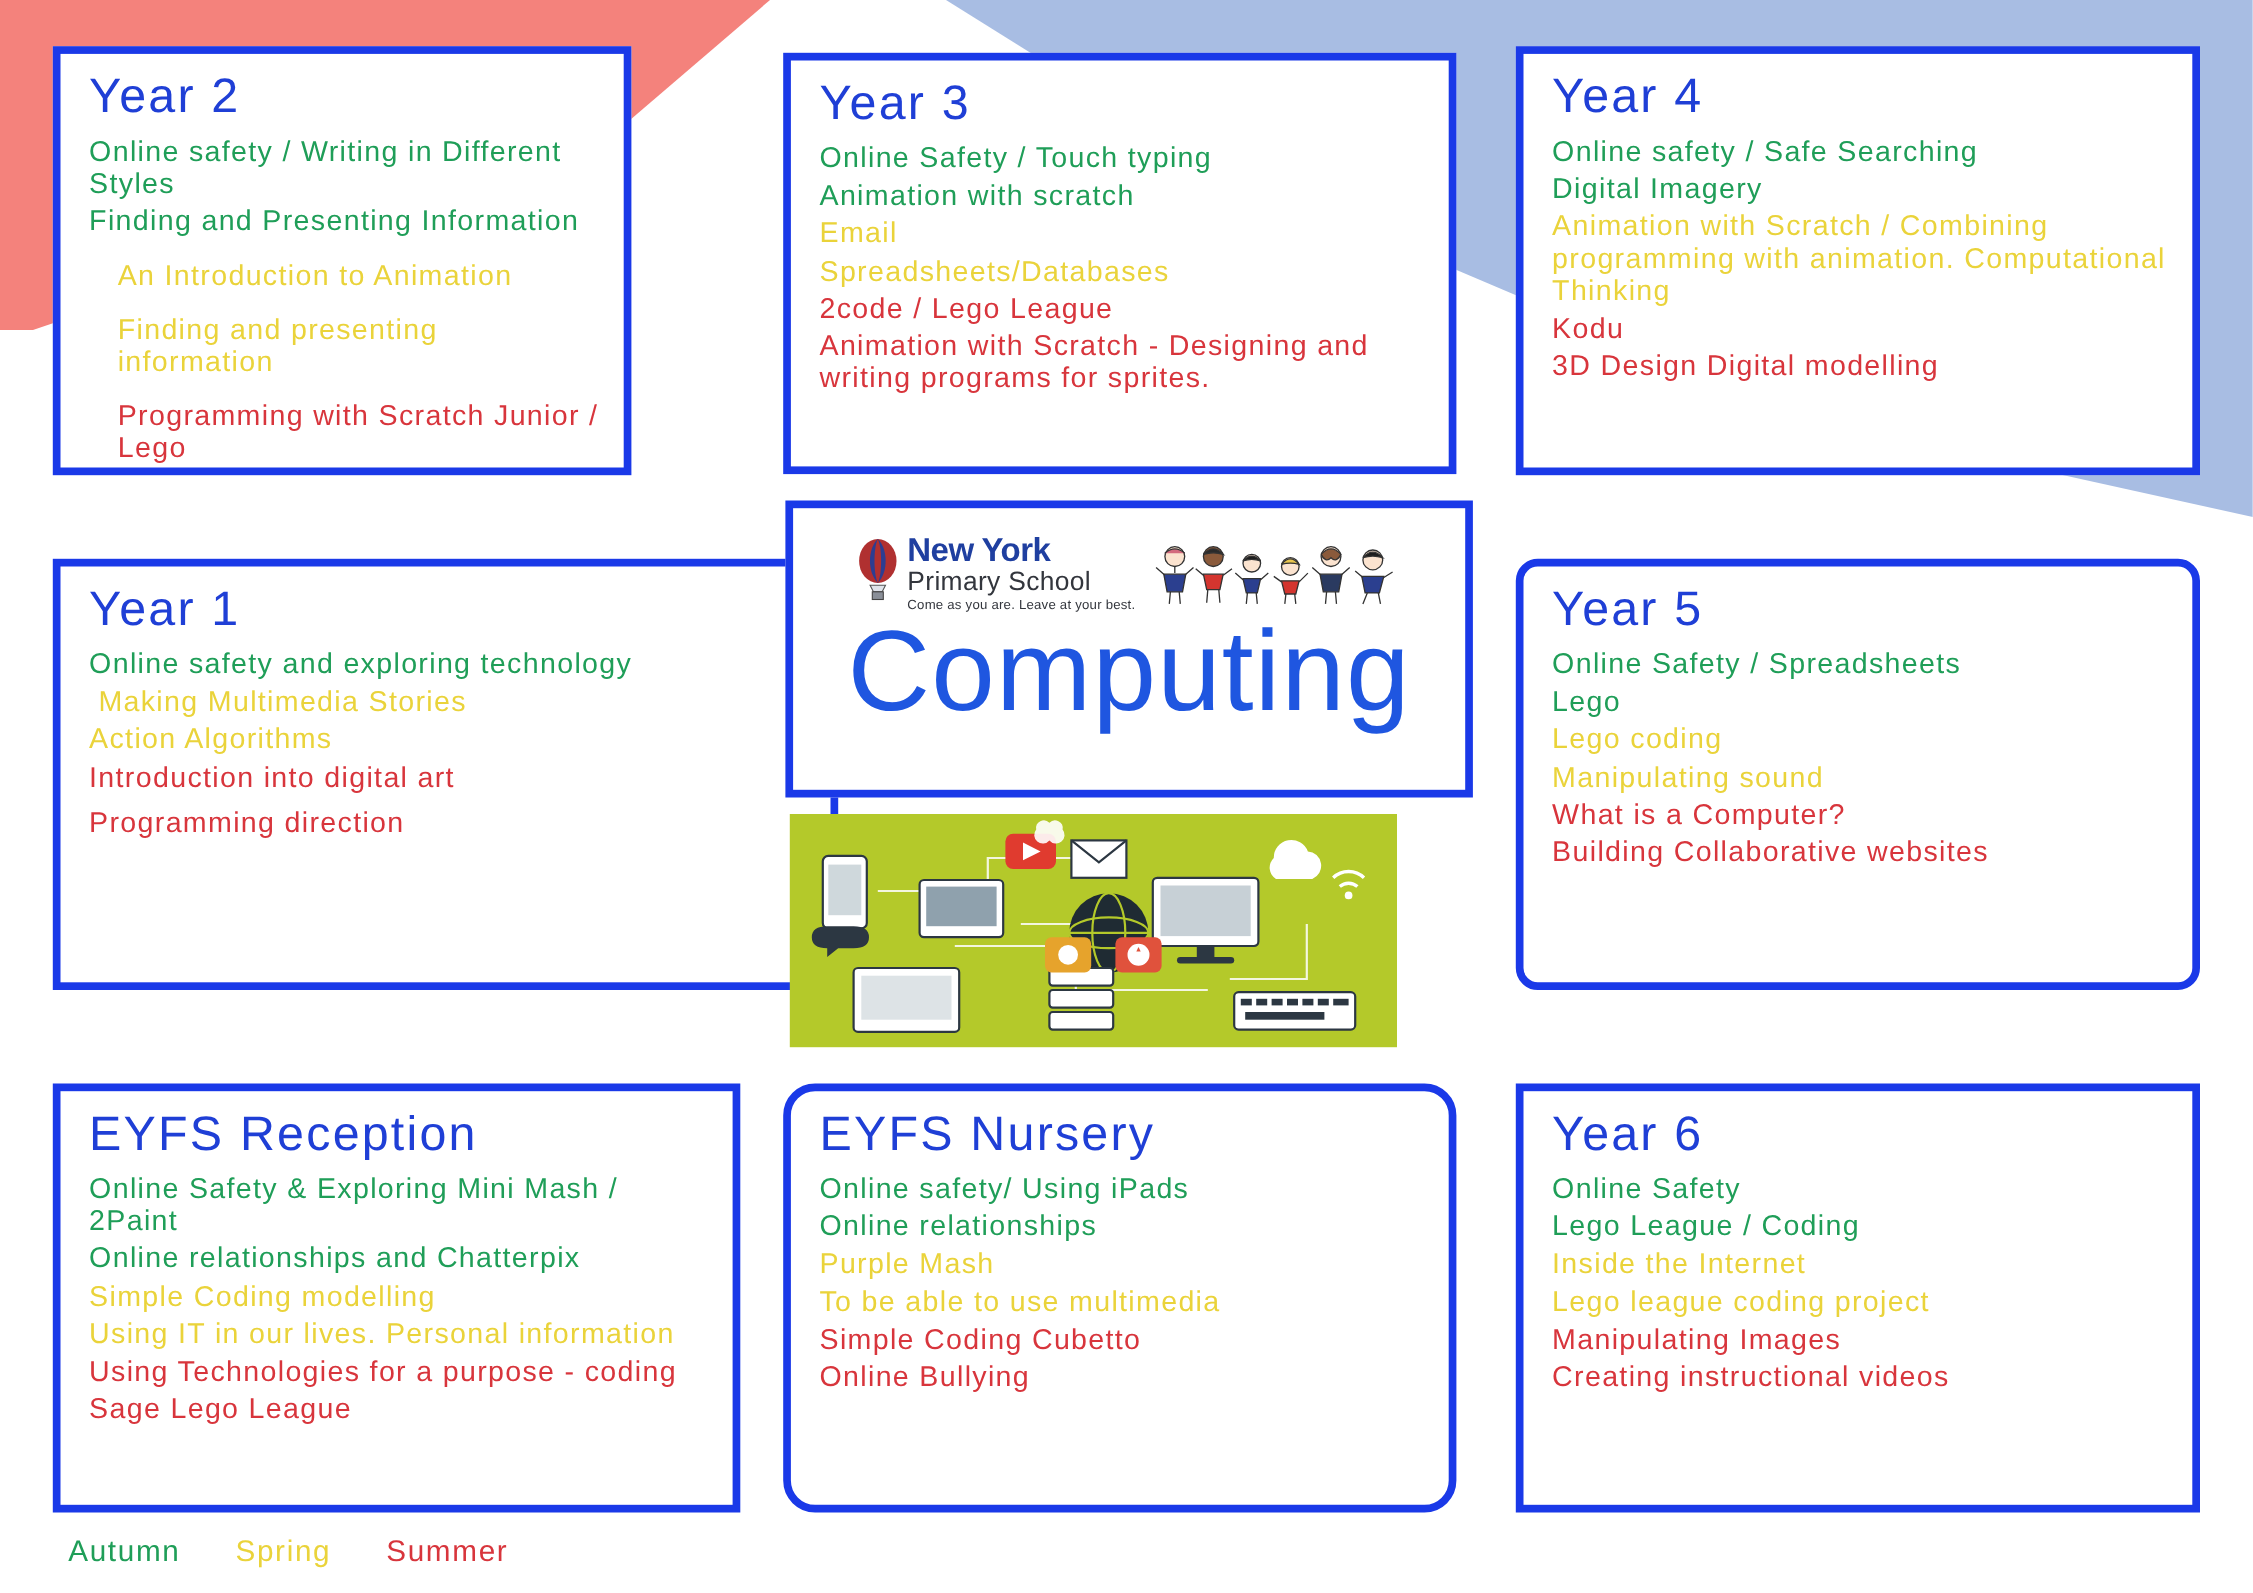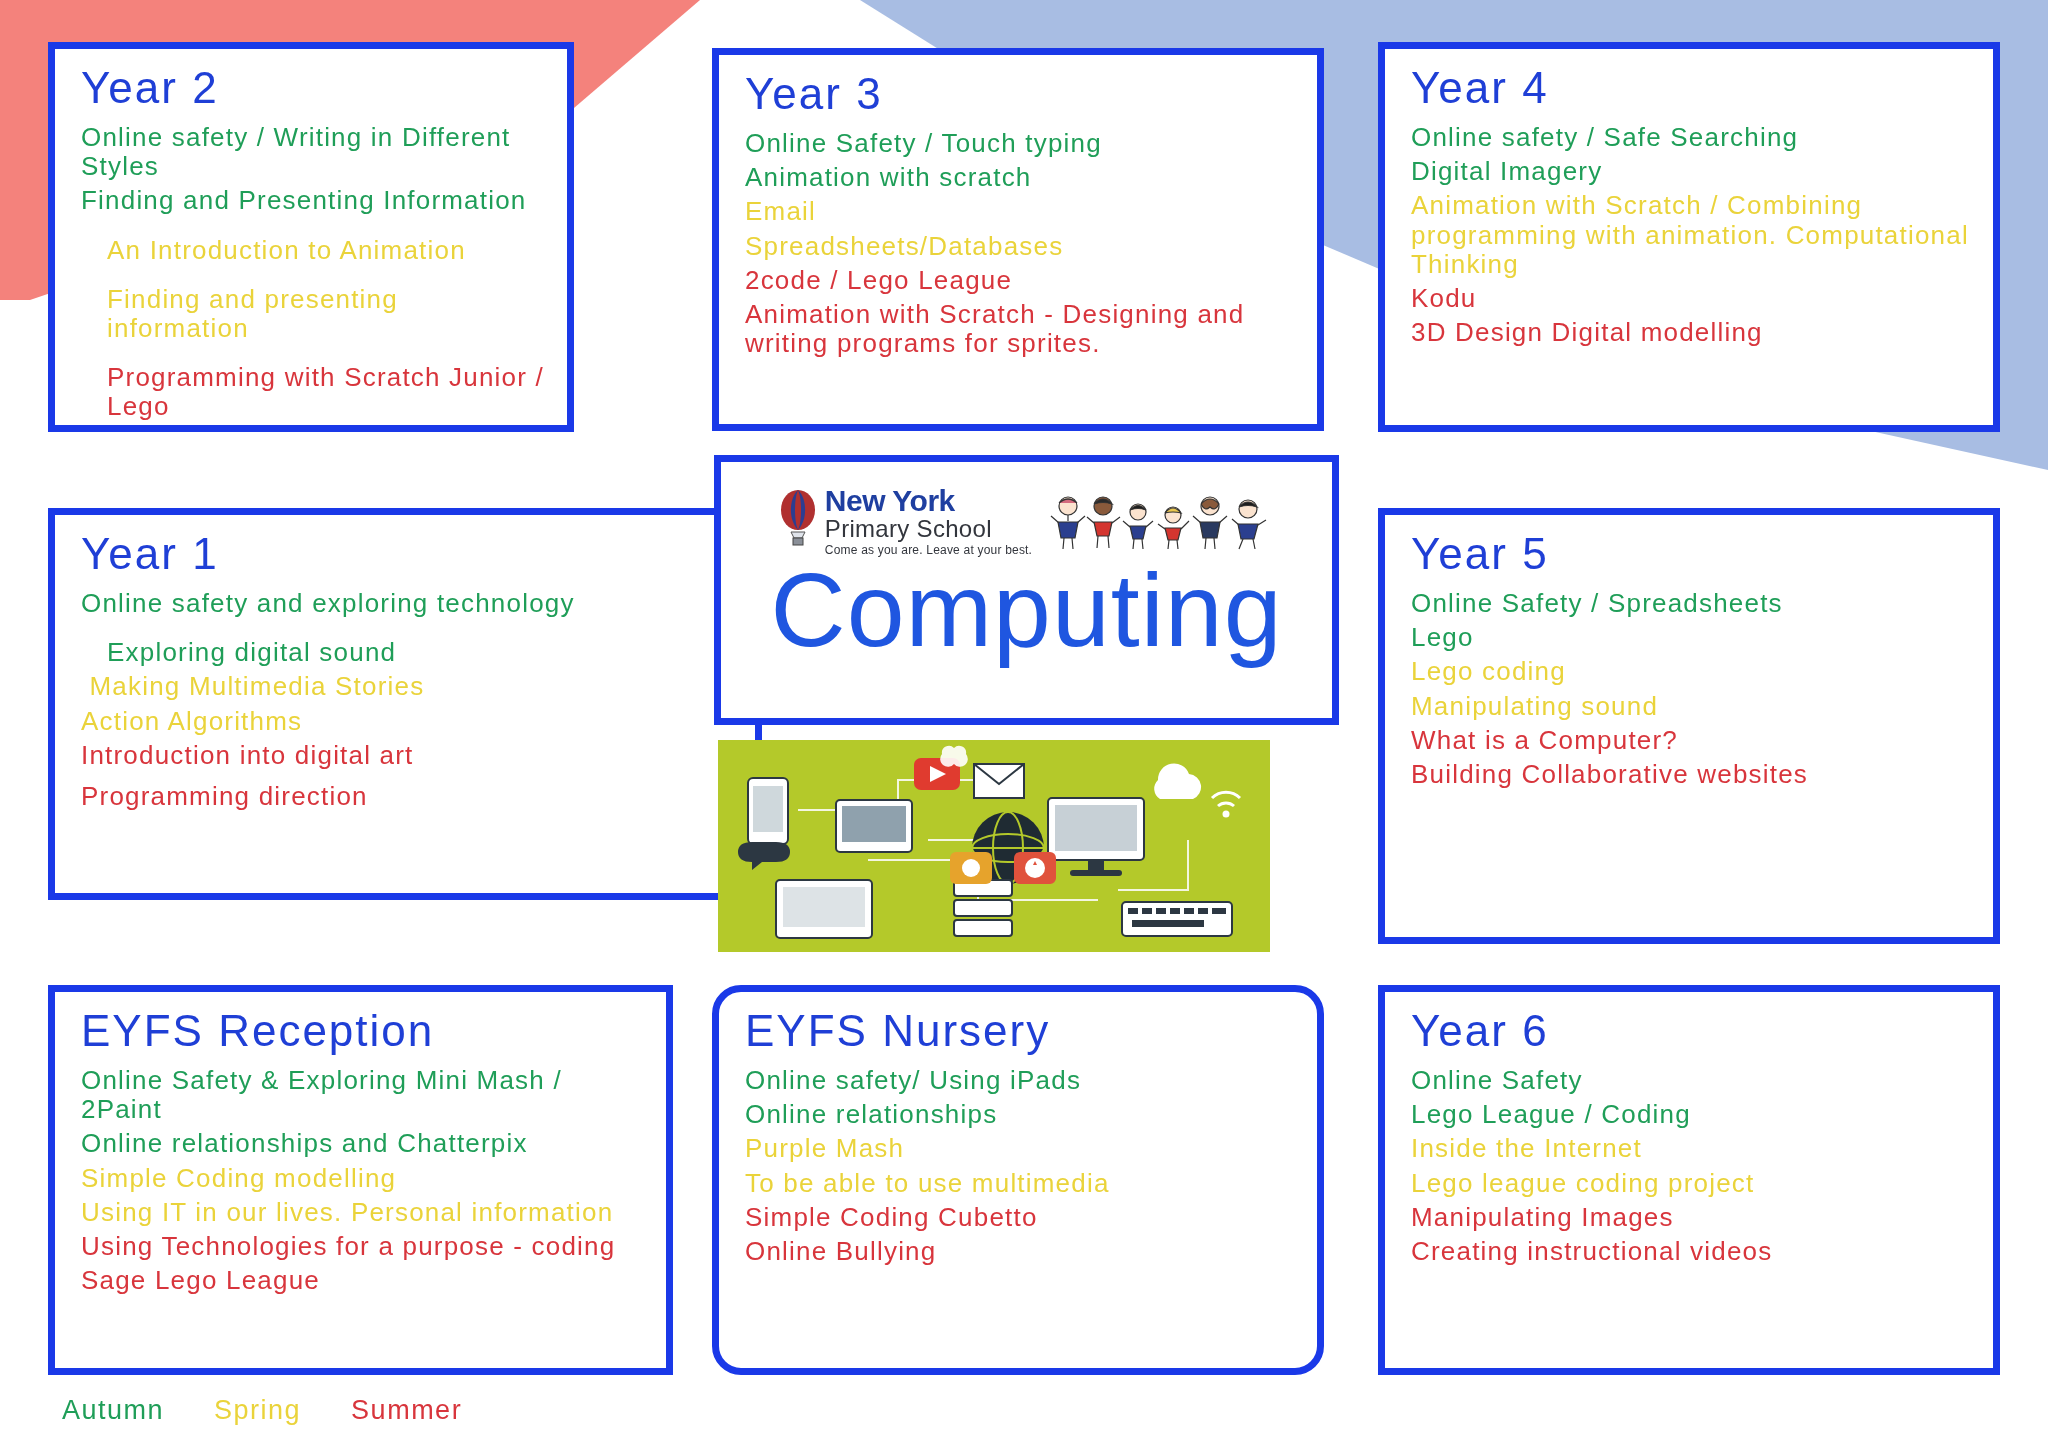--- a/index.html
+++ b/index.html
@@ -129,21 +129,20 @@
     <div class="topic sp-spring">Animation with Scratch / Combining programming with animation. Computational Thinking</div>
     <div class="topic sp-summer">Kodu</div>
     <div class="topic sp-summer">3D Design Digital modelling</div>
   </div>
 </div>
 
 <div class="card" id="card-year-1" style="left:48px;top:508px;width:714px;height:392px;">
   <div class="card-inner">
     <div class="card-title">Year 1</div>
     <div class="topic sp-autumn">Online safety and exploring technology</div>
-    <div class="topic sp-autumn gap">Exploring digital sound</div>
     <div class="topic sp-spring"> Making Multimedia Stories</div>
     <div class="topic sp-spring">Action Algorithms</div>
     <div class="topic sp-summer">Introduction into digital art</div>
     <div class="topic sp-summer" style="margin-top:12px;">Programming direction</div>
   </div>
 </div>
 
 <div id="logo-card">
   <div id="logo-row">
     <div class="logo-block">
@@ -276,21 +275,21 @@
     <rect x="232" y="112" width="42" height="32" rx="6" fill="#e6a32c"></rect>
     <circle cx="253" cy="128" r="9" fill="#fff"></circle>
     <rect x="296" y="112" width="42" height="32" rx="6" fill="#e0523c"></rect>
     <circle cx="317" cy="128" r="10" fill="#fff"></circle>
     <path d="M317 121 l2 4 h-4z" fill="#e0523c"></path>
 
     <path d="M20 112 q0 -10 14 -10 h24 q14 0 14 10 q0 10 -14 10 h-14 l-10 8 v-8 q-14 0 -14 -10z" fill="#2c3742"></path>
   </svg>
 </div>
 
-<div class="card" id="card-year-5" style="left:1378px;top:508px;width:622px;height:436px;">
+<div class="card" id="card-year-5" style="left:1378px;top:508px;width:622px;height:392px;border-radius:20px;">
   <div class="card-inner">
     <div class="card-title">Year 5</div>
     <div class="topic sp-autumn">Online Safety / Spreadsheets</div>
     <div class="topic sp-autumn">Lego</div>
     <div class="topic sp-spring">Lego coding</div>
     <div class="topic sp-spring">Manipulating sound</div>
     <div class="topic sp-summer">What is a Computer?</div>
     <div class="topic sp-summer">Building Collaborative websites</div>
   </div>
 </div>

